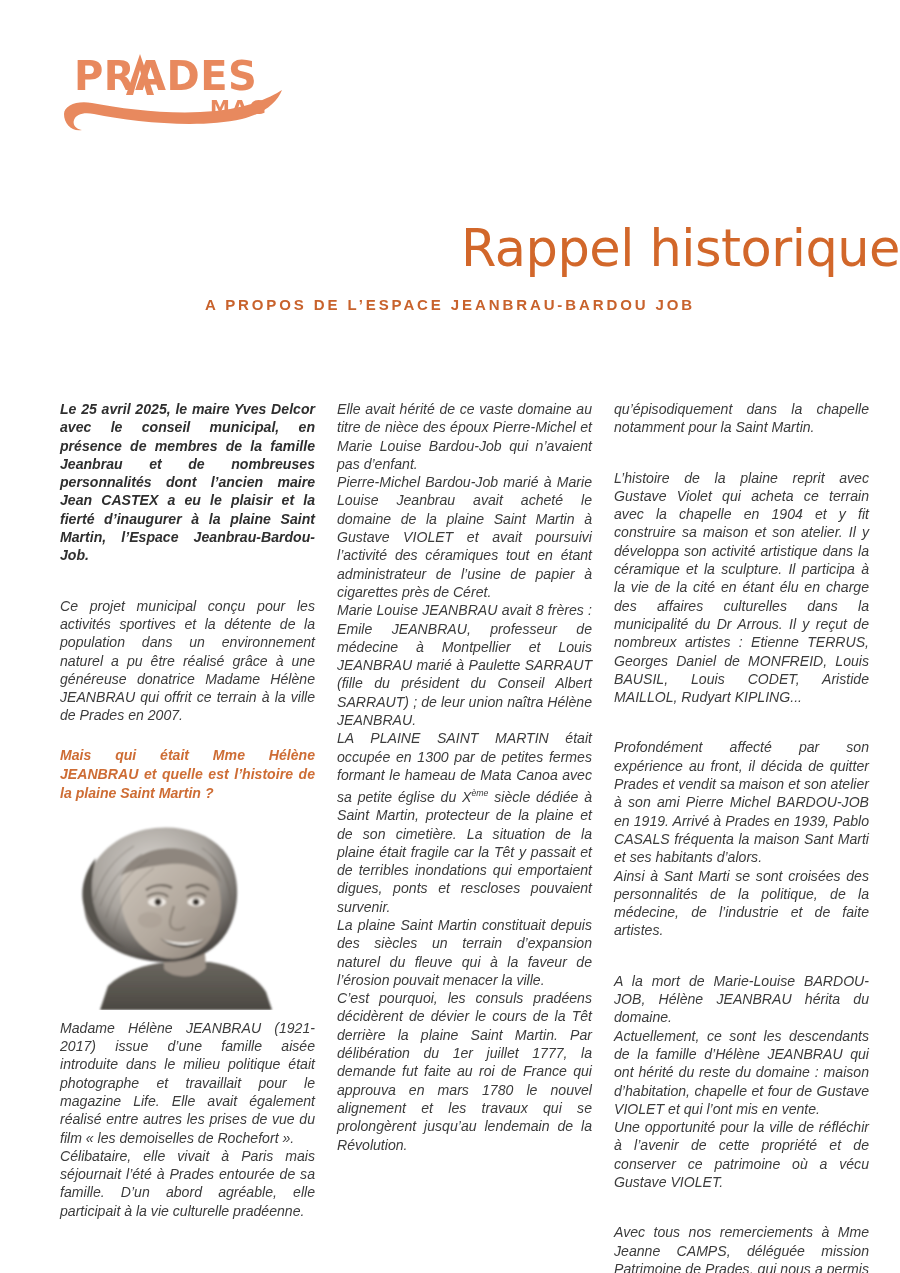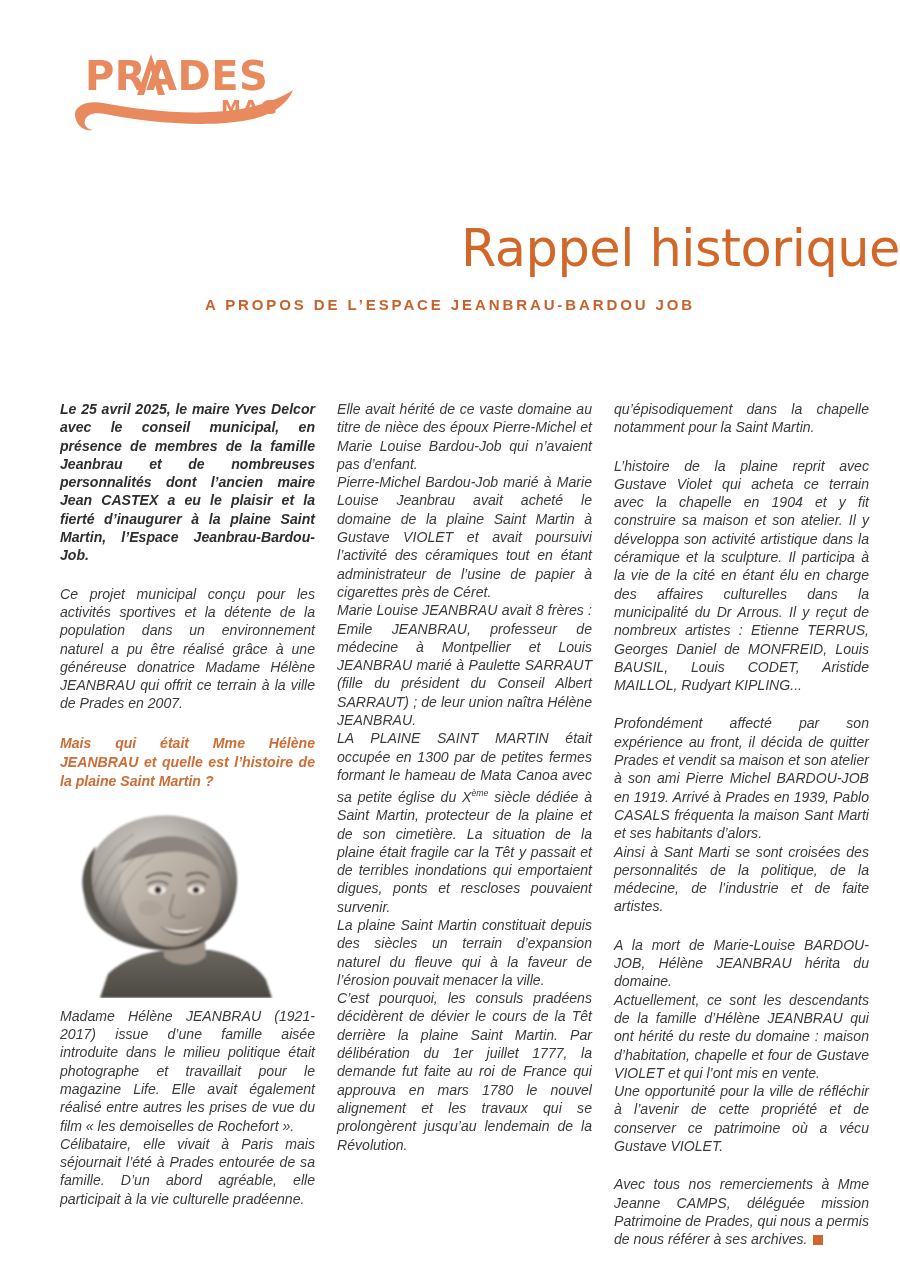--- a/index.html
+++ b/index.html
@@ -12,21 +12,21 @@
     height: 1273px;
     position: relative;
     font-family: "Liberation Sans", sans-serif;
     color: #3a3a3a;
     overflow: hidden;
   }
 
   
   .logo {
     position: absolute;
-    left: 69px;
+    left: 58px;
     top: 48px;
     width: 240px;
     height: 95px;
     text-decoration: underline;
   }
   .logo svg { display: block; }
 
   
   .title-block {
     position: absolute;
@@ -75,21 +75,21 @@
     text-align: justify;
     text-justify: inter-word;
     color: #3c3c3c;
     hyphens: none;
   }
   .col p.bold-lead {
     font-weight: bold;
     color: #2f2f2f;
   }
   .col p.gap-before {
-    margin-top: 20px;
+    margin-top: 32px;
   }
   .col p.orange-head {
     font-weight: bold;
     color: #CE6D35;
     margin-top: 21px;
     line-height: 19px;
   }
   .supsc { font-size: 0.62em; vertical-align: super; }
 
   

